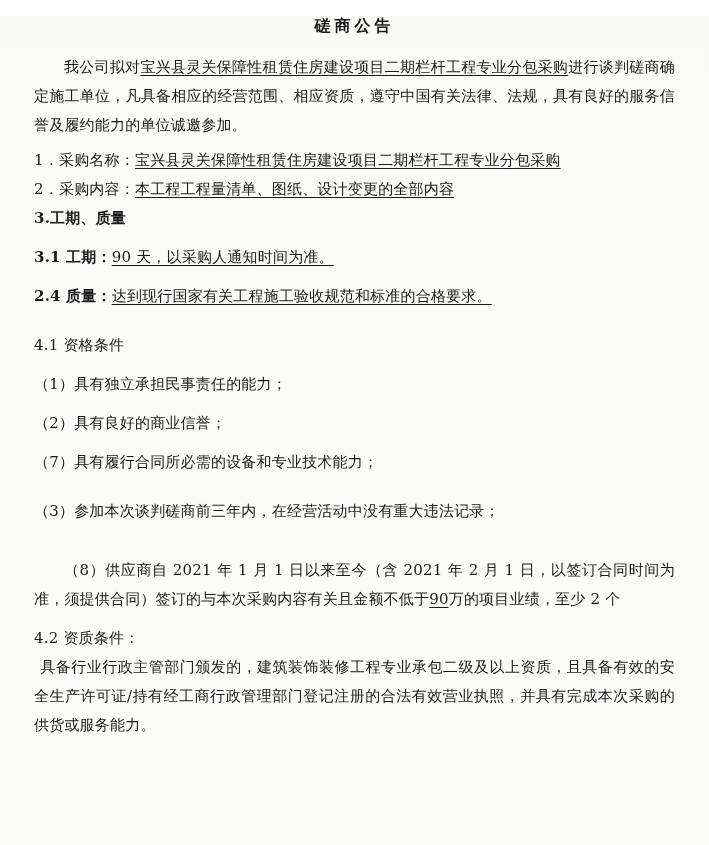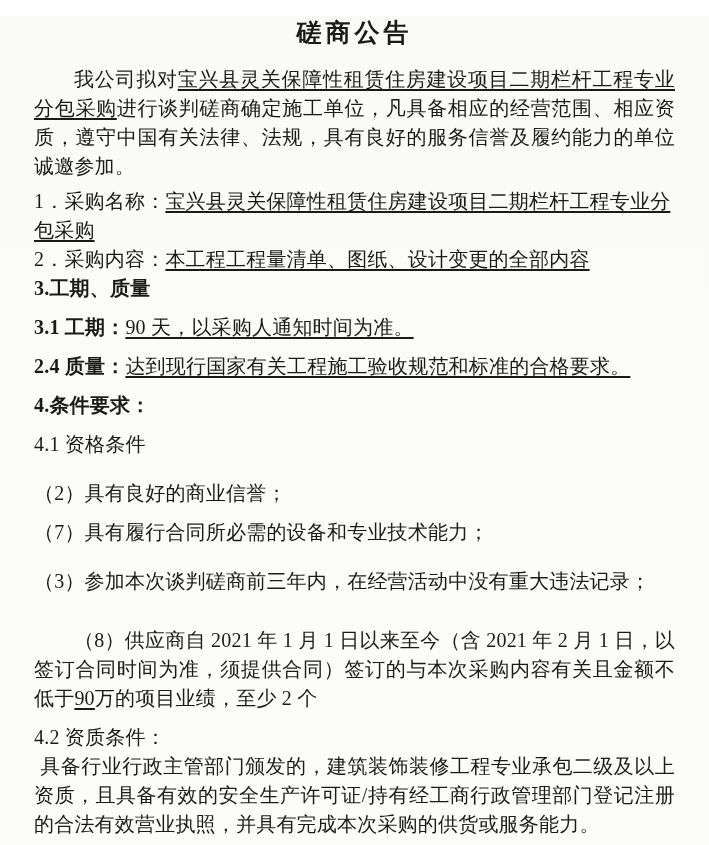--- a/index.html
+++ b/index.html
@@ -18,33 +18,32 @@
     position: relative;
     width: 709px;
     height: 845px;
     box-sizing: border-box;
     padding: 0 34px;
     background:
       linear-gradient(to bottom, rgba(250,250,248,1), rgba(252,252,250,1));
   }
   .doc-title {
     text-align: center;
-    font-size: 25px;
+    font-size: 16px;
     font-weight: bold;
     letter-spacing: 4px;
     margin-top: 16px;
     margin-bottom: 16px;
     font-family: "DejaVu Serif", "Liberation Serif", serif;
   }
   p, div.line {
-    font-size: 20px;
+    font-size: 15px;
     line-height: 29px;
     margin: 0;
     letter-spacing: 0.2px;
-    font-family: Liberation Serif, serif;
   }
   .intro {
     text-indent: 2em;
     text-align: justify;
     margin-bottom: 2px;
   }
   .u {
     text-decoration: underline;
     text-underline-offset: 3px;
   }
@@ -100,28 +99,28 @@
   </div>
 
   <div class="gap"></div>
 
   <div class="line item-2">
     <span class="bold">2.4 质量：</span><span class="u">达到现行国家有关工程施工验收规范和标准的合格要求。</span>
   </div>
 
   <div class="gap"></div>
 
-  <div class="line item bold">4.条件要求：</div>
 
   <div class="gap"></div>
 
   <div class="line item-2">4.1 资格条件</div>
 
   <div class="gap"></div>
 
+  <div class="line item-2">（1）具有独立承担民事责任的能力；</div>
   <div class="gap"></div>
   <div class="line item-2">（2）具有良好的商业信誉；</div>
   <div class="gap"></div>
   <div class="line item-2">（7）具有履行合同所必需的设备和专业技术能力；</div>
   <div class="gap"></div>
   <div class="gap"></div>
   <div class="line item-2">（3）参加本次谈判磋商前三年内，在经营活动中没有重大违法记录；</div>
   <div class="gap"></div>
   <div class="gap"></div>
 

